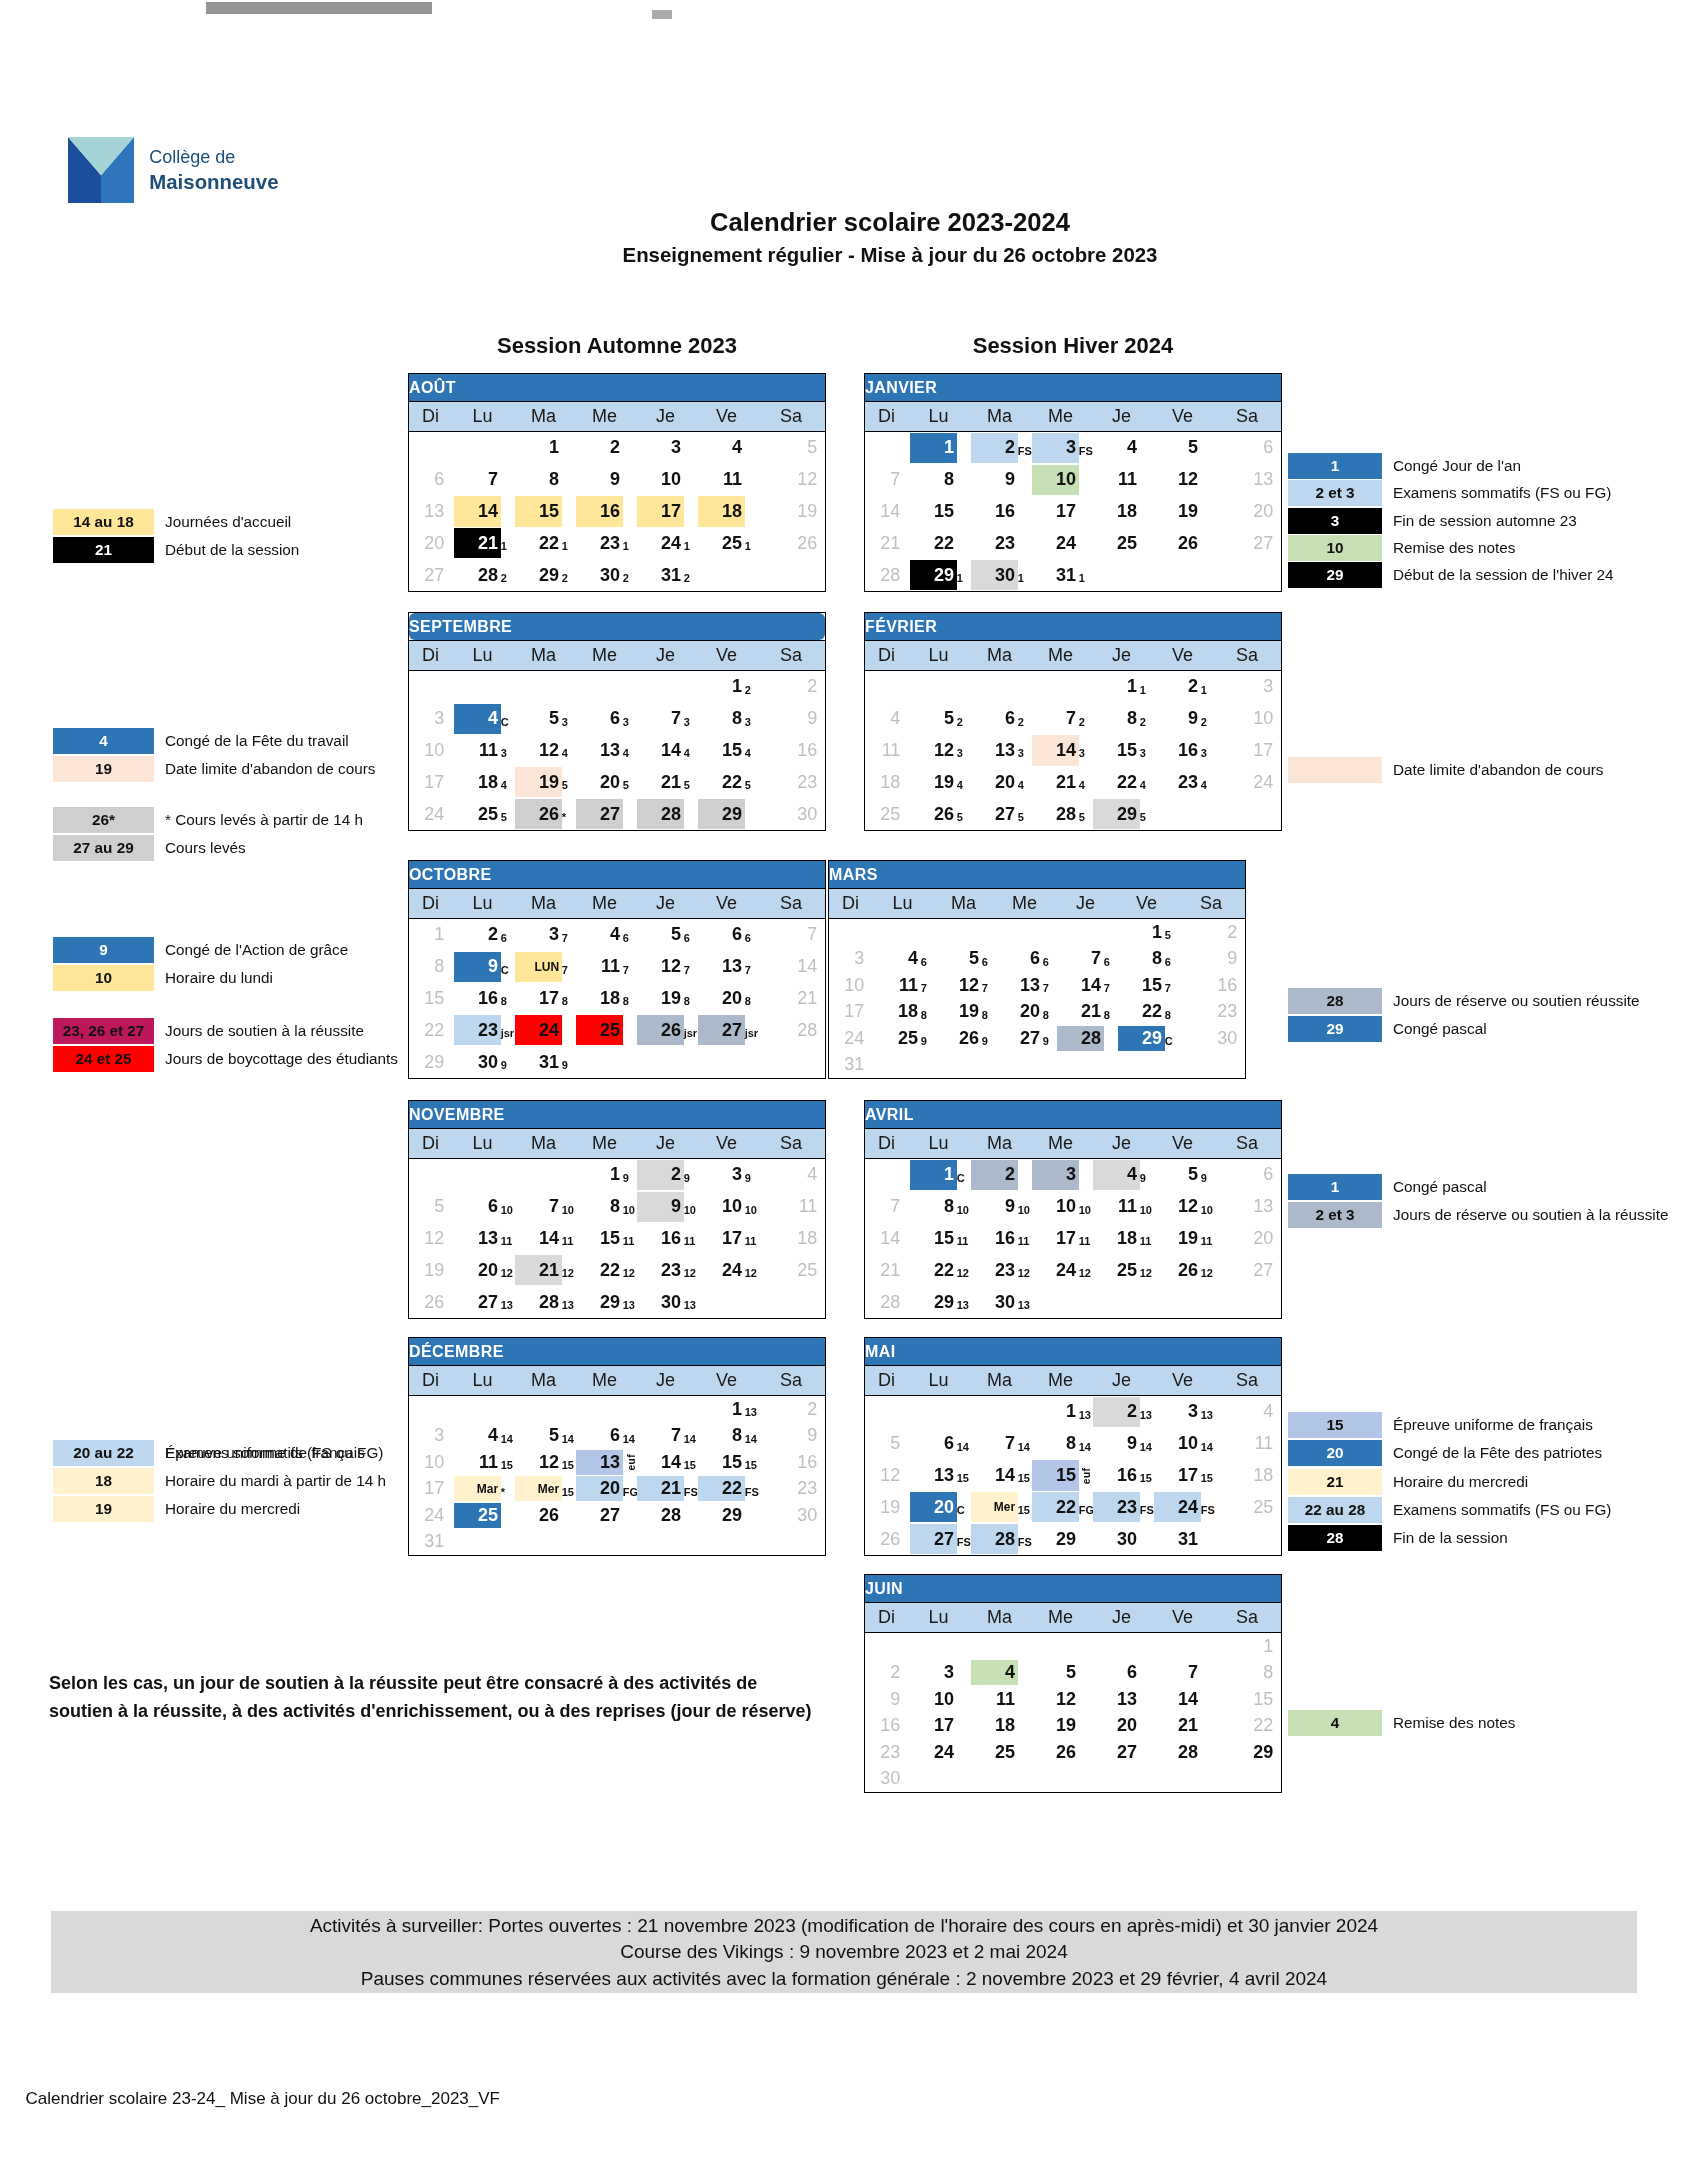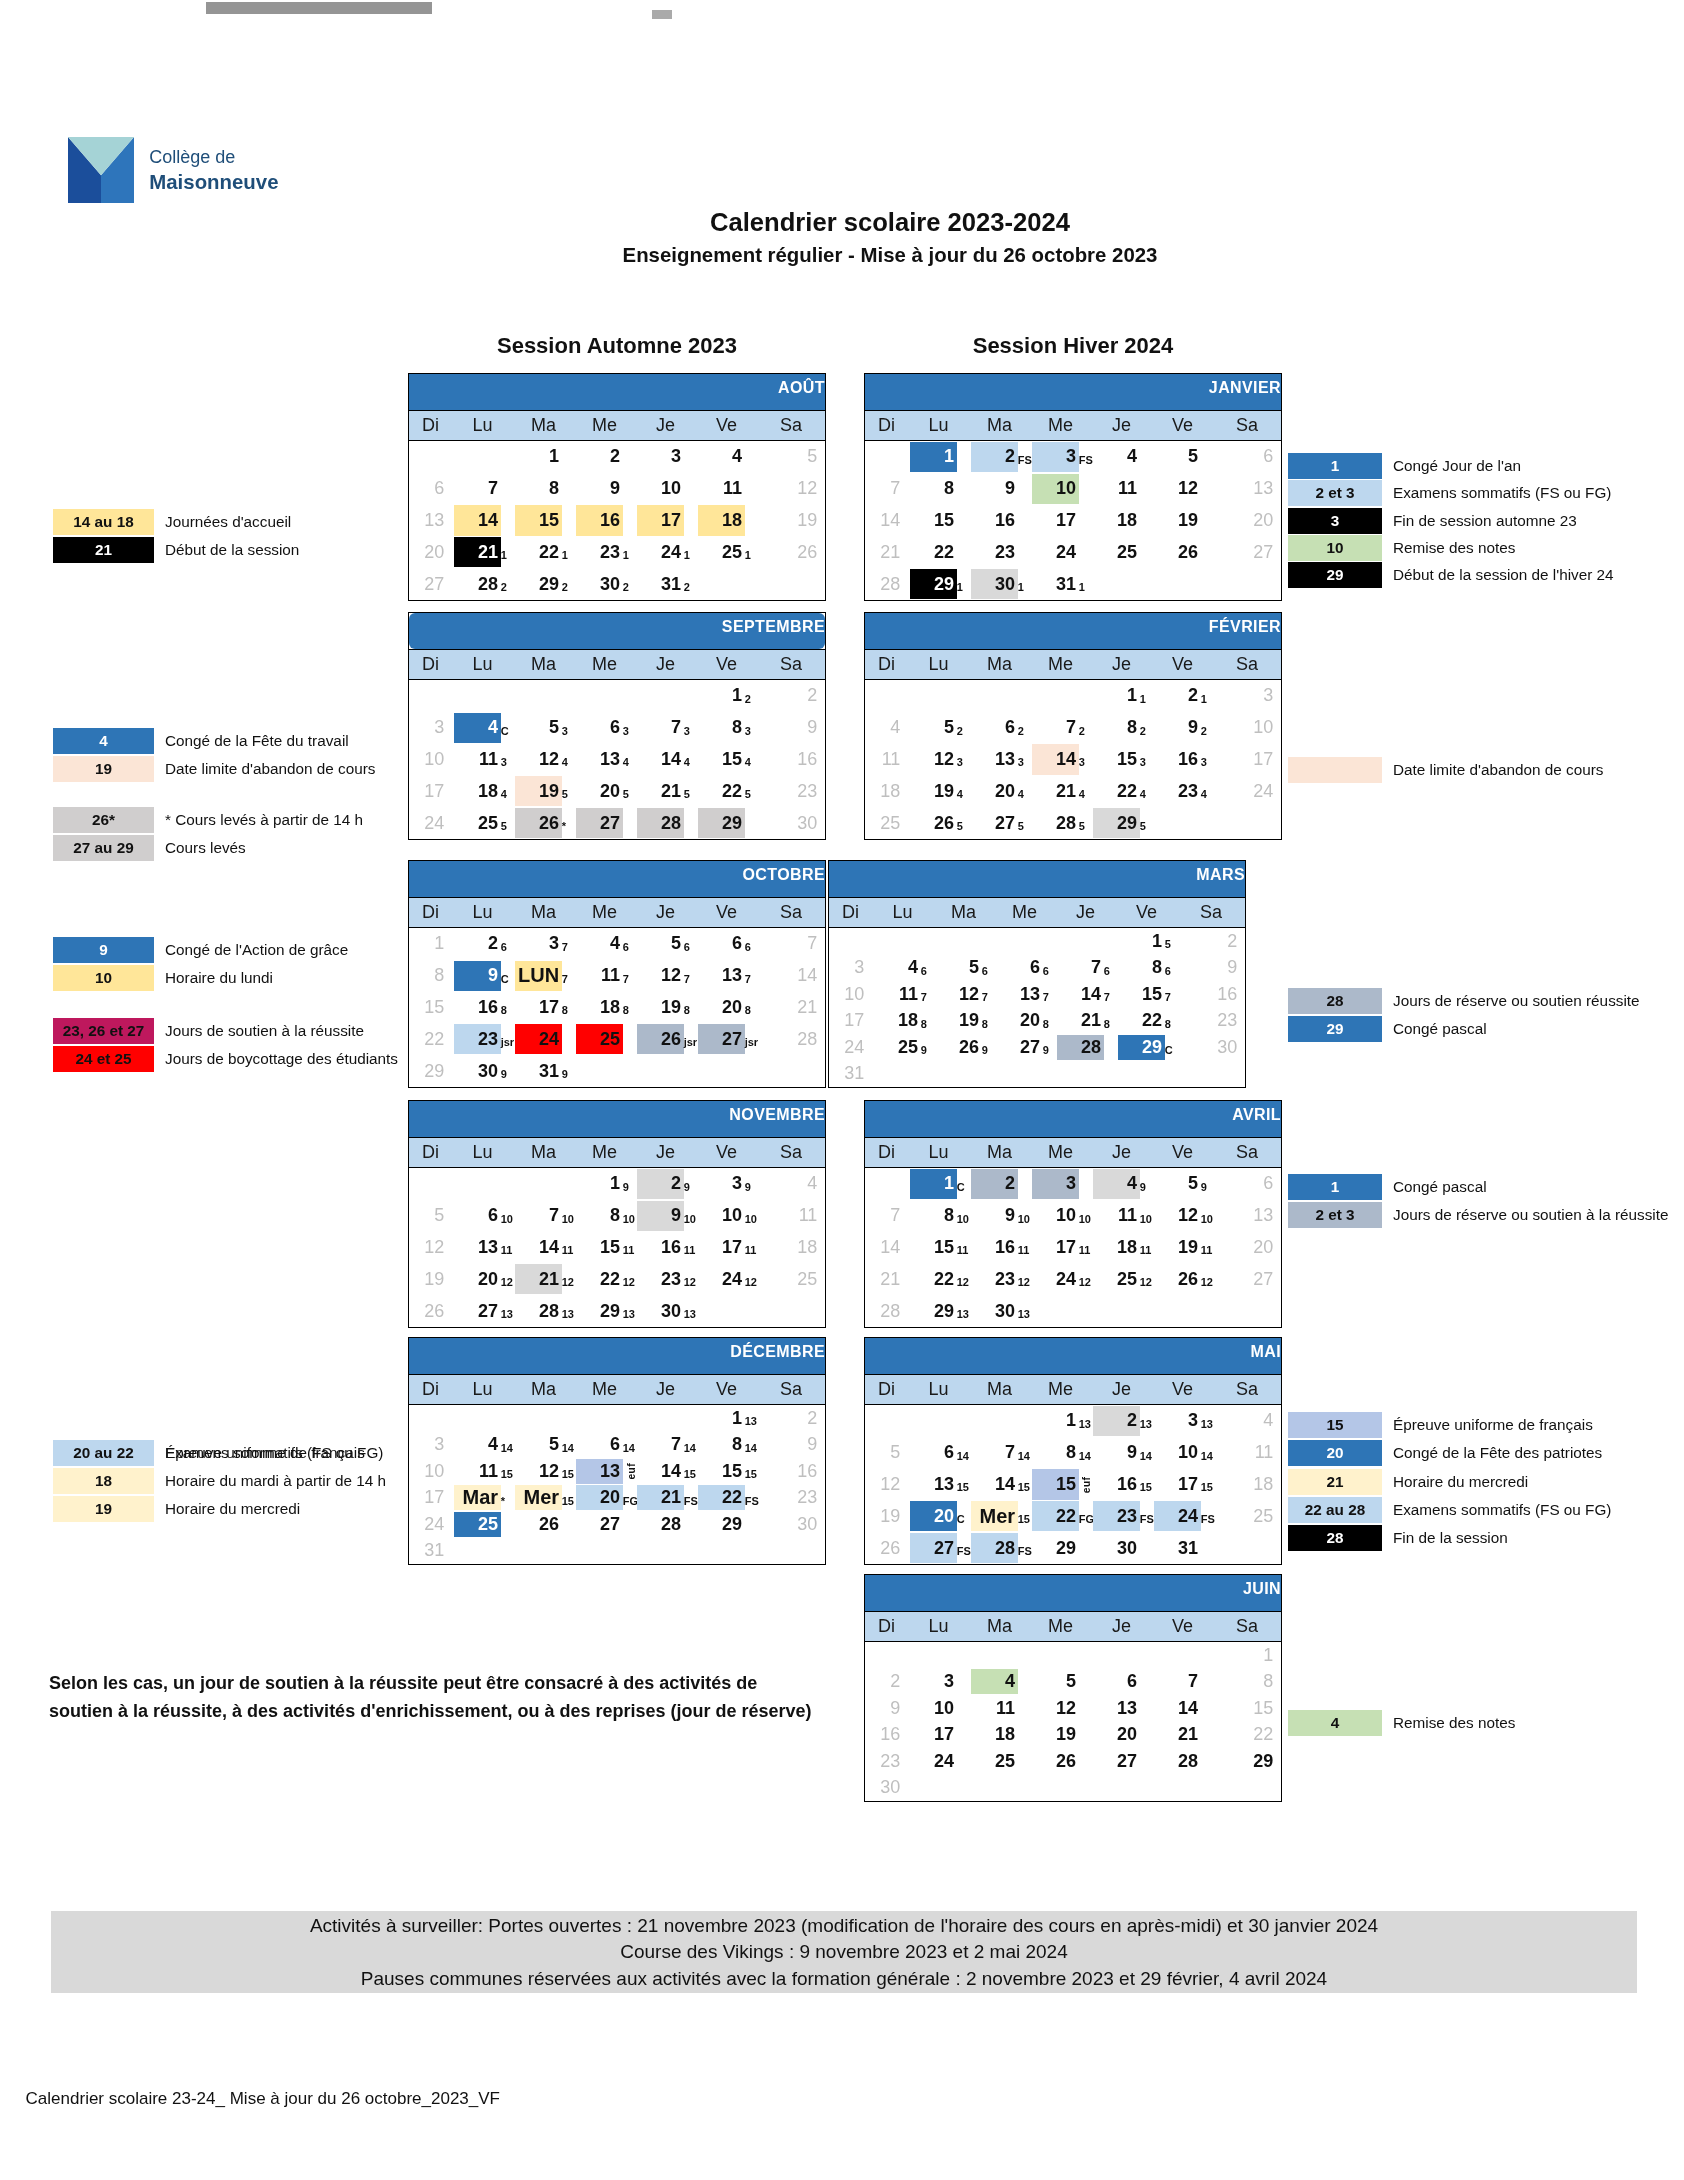--- a/index.html
+++ b/index.html
@@ -14,33 +14,33 @@
   .logo-text{margin-left:15.3px;margin-top:10.2px;color:#1F4E79}
   .lt1{font-size:18px}
   .lt2{font-size:20.4px;font-weight:700;margin-top:2.6px}
   .titles{position:absolute;left:460px;top:208px;width:860px;text-align:center}
   .title{font-size:25.6px;font-weight:700}
   .subtitle{font-size:20.4px;font-weight:700;margin-top:6.8px}
   .session{position:absolute;top:333px;width:418px;text-align:center;font-size:22px;font-weight:700}
   .s-left{left:408px}
   .s-right{left:864px}
   .month{position:absolute;width:418px;border:1.7px solid #000;background:#fff}
-  .mtitle{height:36px;line-height:27px;text-align:right;color:#fff;font-weight:700;font-size:16px;letter-spacing:0.4px}
+  .mtitle{height:27px;line-height:27px;text-align:left;color:#fff;font-weight:700;font-size:16px;letter-spacing:0.4px}
   .mweek{height:31px;display:grid;grid-template-columns:43px 61px 61px 61px 61px 61px 1fr;
          border-top:1.7px solid #000;border-bottom:1.7px solid #000;align-items:center;
          font-size:18px;font-weight:500;text-align:center;color:#1a1a1a}
   .mbody{height:159px;display:flex;flex-direction:column}
   .mrow{flex:1;display:grid;grid-template-columns:43px 61px 61px 61px 61px 61px 1fr}
   .dcell{display:flex;align-items:stretch}
   .di,.sa{display:flex;align-items:center;justify-content:flex-end;padding-right:7.7px;
           font-size:18px;font-weight:700;color:#111}
   .outc{color:#BFBFBF !important;font-weight:400 !important}
   .df{flex:0 0 47px;margin:0.9px 0 0.9px 1.7px;display:flex;align-items:center;justify-content:flex-end;
       padding-right:2.6px;font-size:18px;font-weight:700;color:#111}
-  .df.txt{font-size:20px}
+  .df.txt{font-size:12px}
   .df.white{color:#fff}
   .ds{flex:0 0 12px;display:flex;align-items:center;justify-content:flex-start;
       padding-top:6px;font-size:11px;font-weight:700;color:#111;white-space:nowrap}
   .ds.rot{transform:rotate(-90deg);padding-top:0;font-size:10.2px;letter-spacing:0.4px}
   .lrow{position:absolute;display:flex;height:26.4px}
   .sw{height:26.4px;line-height:26.4px;text-align:center;font-weight:700;font-size:15.3px;color:#111}
   .side-l .sw{width:101px}
   .side-r .sw{width:94px}
   .sw.white{color:#fff}
   .lbl{margin-left:11px;font-size:15.3px;line-height:26.4px;white-space:nowrap;color:#111}

